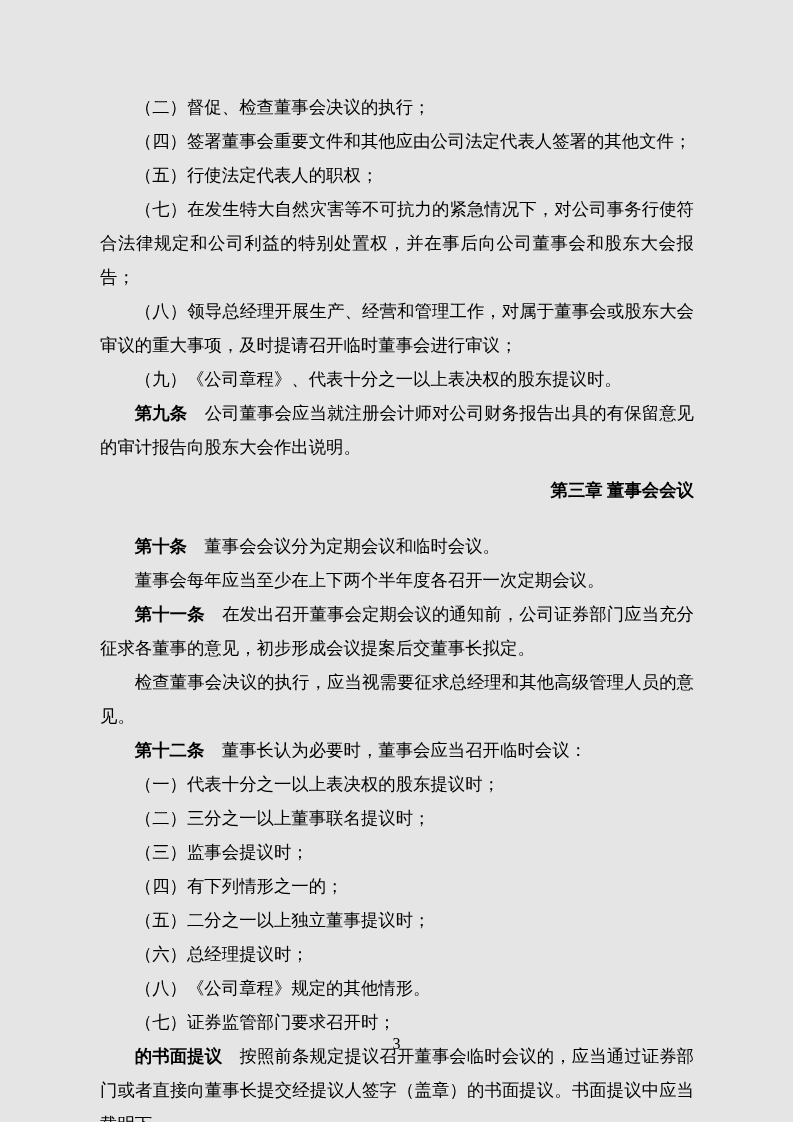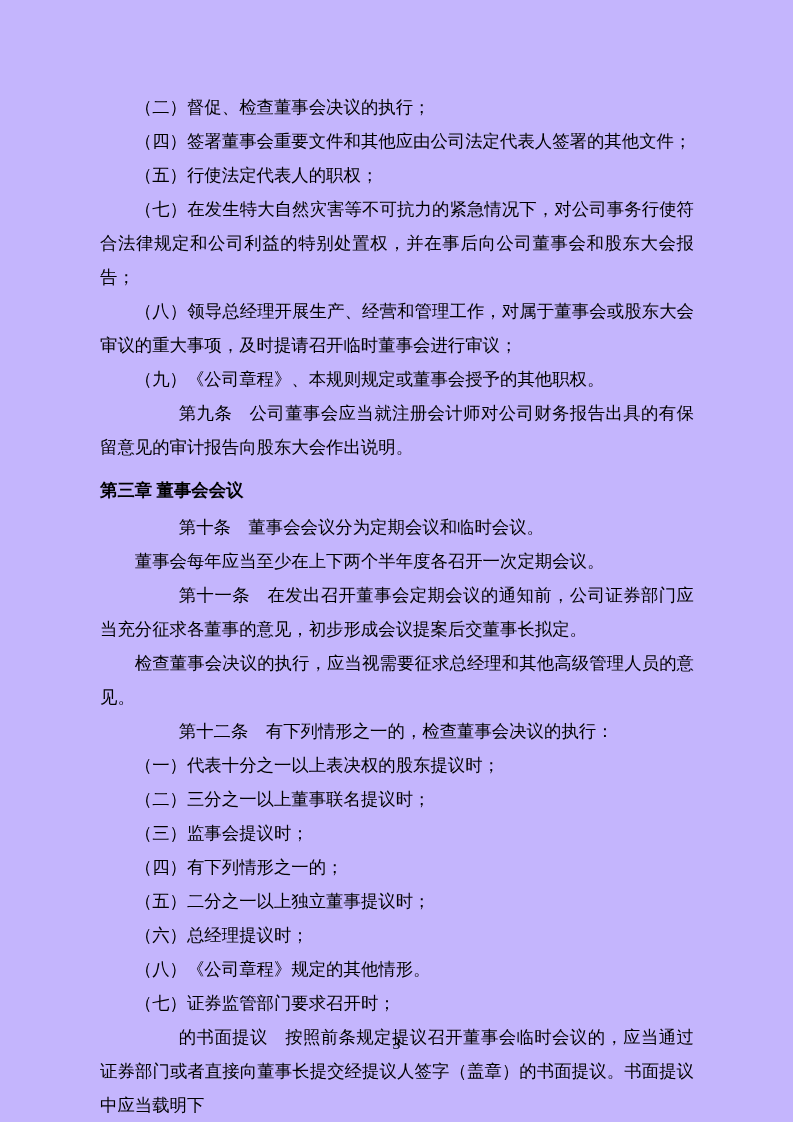--- a/index.html
+++ b/index.html
@@ -4,21 +4,21 @@
 <style>
   html, body {
     margin: 0;
     padding: 0;
     background: #ffffff;
   }
   .page {
     position: relative;
     width: 793px;
     height: 1122px;
-    background: #c4b5fd;
+    background: #e5e5e5;
     color: #000000;
     font-family: "Liberation Serif", "DejaVu Serif", serif;
     overflow: hidden;
   }
   .content {
     position: absolute;
     left: 100px;
     top: 90px;
     width: 594px;
   }
@@ -26,29 +26,28 @@
     margin: 0;
     padding: 0;
     font-size: 17.4px;
     line-height: 34px;
     text-align: justify;
     text-justify: inter-character;
     text-indent: 2em;
     word-break: break-all;
   }
   p.heading {
-    text-align: left;
+    text-align: right;
     text-indent: 0;
     font-weight: bold;
-    margin: 9px 0 3px 0;
+    margin: 9px 0 22px 0;
   }
   .article-label {
-    font-weight: normal;
+    font-weight: bold;
     margin-right: 1em;
-    margin-left: 44px;
   }
   .page-footer {
     position: absolute;
     left: 0;
     top: 1032px;
     width: 793px;
     text-align: center;
   }
   .page-footer span {
     font-size: 16px;
@@ -59,28 +58,28 @@
 </head>
 <body>
 
 <div class="page">
   <main class="content" id="doc-body">
       <p class="para item">（二）督促、检查董事会决议的执行；</p>
       <p class="para item">（四）签署董事会重要文件和其他应由公司法定代表人签署的其他文件；</p>
       <p class="para item">（五）行使法定代表人的职权；</p>
       <p class="para item">（七）在发生特大自然灾害等不可抗力的紧急情况下，对公司事务行使符合法律规定和公司利益的特别处置权，并在事后向公司董事会和股东大会报告；</p>
       <p class="para item">（八）领导总经理开展生产、经营和管理工作，对属于董事会或股东大会审议的重大事项，及时提请召开临时董事会进行审议；</p>
-      <p class="para item">（九）《公司章程》、本规则规定或董事会授予的其他职权。</p>
+      <p class="para item">（九）《公司章程》、代表十分之一以上表决权的股东提议时。</p>
       <p class="para article"><b class="article-label">第九条</b><span>公司董事会应当就注册会计师对公司财务报告出具的有保留意见的审计报告向股东大会作出说明。</span></p>
       <p class="para heading">第三章 董事会会议</p>
       <p class="para article"><b class="article-label">第十条</b><span>董事会会议分为定期会议和临时会议。</span></p>
       <p class="para plain">董事会每年应当至少在上下两个半年度各召开一次定期会议。</p>
       <p class="para article"><b class="article-label">第十一条</b><span>在发出召开董事会定期会议的通知前，公司证券部门应当充分征求各董事的意见，初步形成会议提案后交董事长拟定。</span></p>
       <p class="para plain">检查董事会决议的执行，应当视需要征求总经理和其他高级管理人员的意见。</p>
-      <p class="para article"><b class="article-label">第十二条</b><span>有下列情形之一的，检查董事会决议的执行：</span></p>
+      <p class="para article"><b class="article-label">第十二条</b><span>董事长认为必要时，董事会应当召开临时会议：</span></p>
       <p class="para item">（一）代表十分之一以上表决权的股东提议时；</p>
       <p class="para item">（二）三分之一以上董事联名提议时；</p>
       <p class="para item">（三）监事会提议时；</p>
       <p class="para item">（四）有下列情形之一的；</p>
       <p class="para item">（五）二分之一以上独立董事提议时；</p>
       <p class="para item">（六）总经理提议时；</p>
       <p class="para item">（八）《公司章程》规定的其他情形。</p>
       <p class="para item">（七）证券监管部门要求召开时；</p>
       <p class="para article"><b class="article-label">的书面提议</b><span>按照前条规定提议召开董事会临时会议的，应当通过证券部门或者直接向董事长提交经提议人签字（盖章）的书面提议。书面提议中应当载明下</span></p>
     </main>

